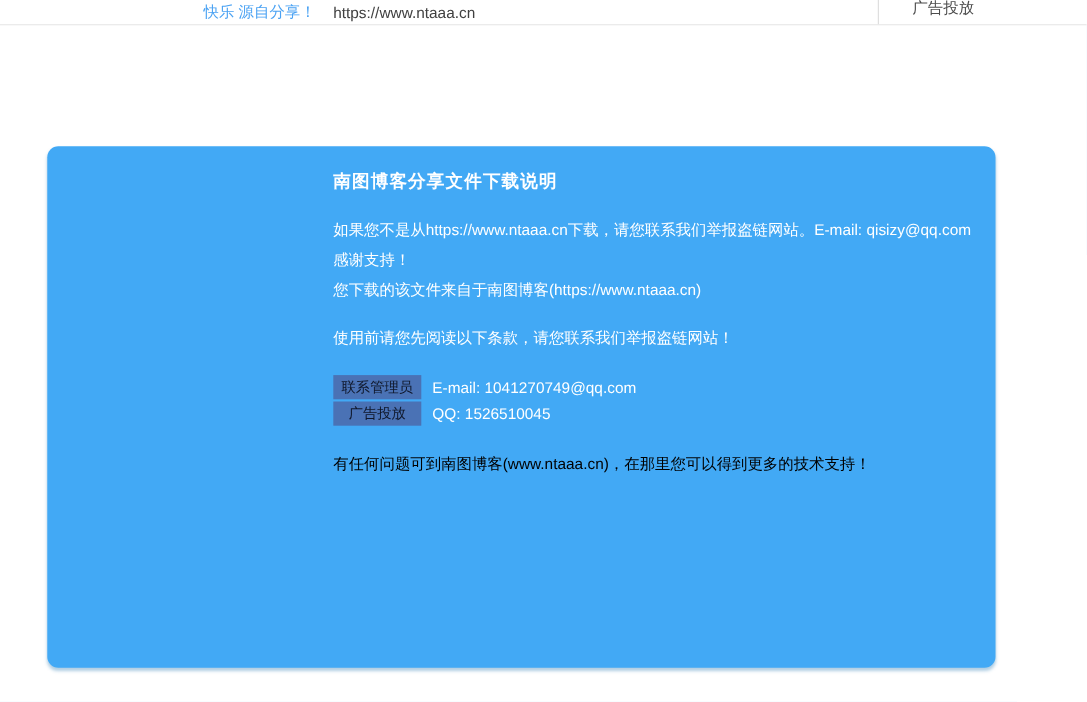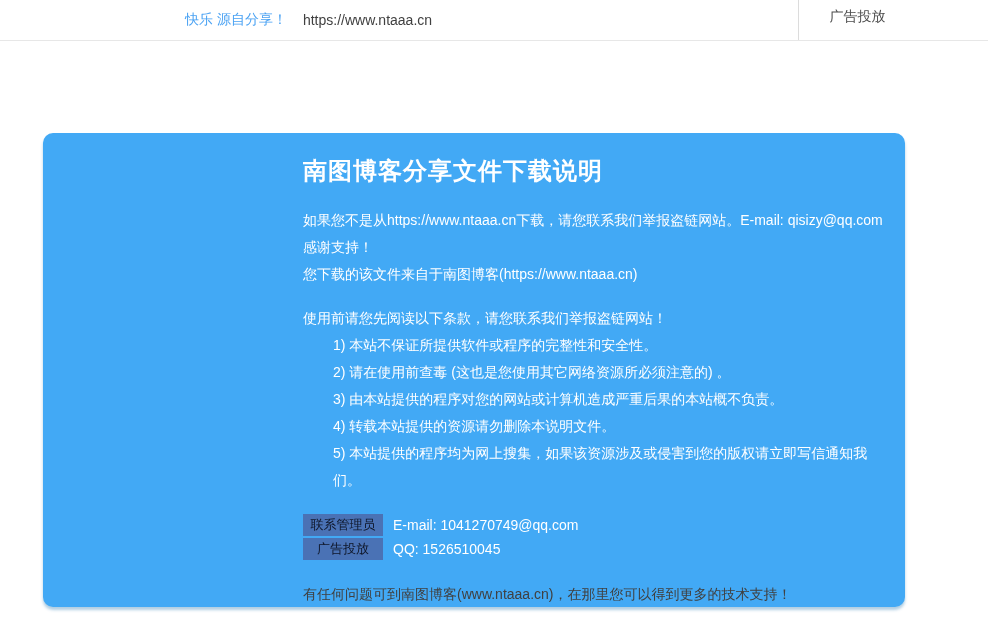--- a/index.html
+++ b/index.html
@@ -5,21 +5,21 @@
   * { margin: 0; padding: 0; box-sizing: border-box; }
   html, body {
     width: 988px; height: 638px;
     background: #ffffff;
     font-family: "Liberation Sans", "DejaVu Sans", sans-serif;
     overflow: hidden;
   }
 
   
   .topbar {
-    height: 41px;
+    height: 23px;
     background: #ffffff;
     border-bottom: 1px solid #e7e7e7;
     display: flex;
     align-items: stretch;
   }
   .topbar-left {
     display: flex;
     align-items: center;
     padding-left: 185px;
     font-size: 14px;
@@ -59,21 +59,21 @@
     width: 862px;
     height: 474px;
     background: #42a9f5;
     border-radius: 10px;
     box-shadow: 0 2px 2px rgba(27, 188, 155, 0.0), 0 3px 3px rgba(30, 115, 175, 0.35);
     color: #ffffff;
     padding: 22px 20px 0 260px;
     font-size: 14px;
   }
   .card-title {
-    font-size: 24px;
+    font-size: 16px;
     font-weight: bold;
     letter-spacing: 1px;
     margin-bottom: 20px;
   }
   .intro-line { line-height: 27px; }
   .terms-intro { line-height: 27px; margin-top: 17px; }
   .terms-list { list-style: none; }
   .terms-list li {
     line-height: 27px;
     padding-left: 30px;
@@ -93,21 +93,21 @@
     text-align: center;
     background: #4a72b5;
     color: #0f172a;
     font-size: 13px;
     flex: 0 0 auto;
   }
   .contact-value { margin-left: 10px; }
 
   .note {
     margin-top: 24px;
-    color: #404040;
+    color: #000000;
     line-height: 20px;
   }
 </style>
 </head>
 <body>
 
 <header class="topbar">
   <div class="topbar-left">
     <span class="motto">快乐 源自分享！</span>
     <a class="site-url">https://www.ntaaa.cn</a>
@@ -118,27 +118,20 @@
 </header>
 
 <main class="card">
   <h1 class="card-title">南图博客分享文件下载说明</h1>
 
   <p class="intro-line">如果您不是从https://www.ntaaa.cn下载，请您联系我们举报盗链网站。E-mail: qisizy@qq.com 感谢支持！</p>
   <p class="intro-line">您下载的该文件来自于南图博客(https://www.ntaaa.cn)</p>
 
   <p class="terms-intro">使用前请您先阅读以下条款，请您联系我们举报盗链网站！</p>
 
-  <ul class="terms-list">
-    <li>1) 本站不保证所提供软件或程序的完整性和安全性。</li>
-    <li>2) 请在使用前查毒 (这也是您使用其它网络资源所必须注意的) 。</li>
-    <li>3) 由本站提供的程序对您的网站或计算机造成严重后果的本站概不负责。</li>
-    <li>4) 转载本站提供的资源请勿删除本说明文件。</li>
-    <li>5) 本站提供的程序均为网上搜集，如果该资源涉及或侵害到您的版权请立即写信通知我们。</li>
-  </ul>
 
   <div class="contacts">
     <div class="contact-row">
       <span class="contact-badge">联系管理员</span>
       <span class="contact-value">E-mail: 1041270749@qq.com</span>
     </div>
     <div class="contact-row">
       <span class="contact-badge">广告投放</span>
       <span class="contact-value">QQ: 1526510045</span>
     </div>

